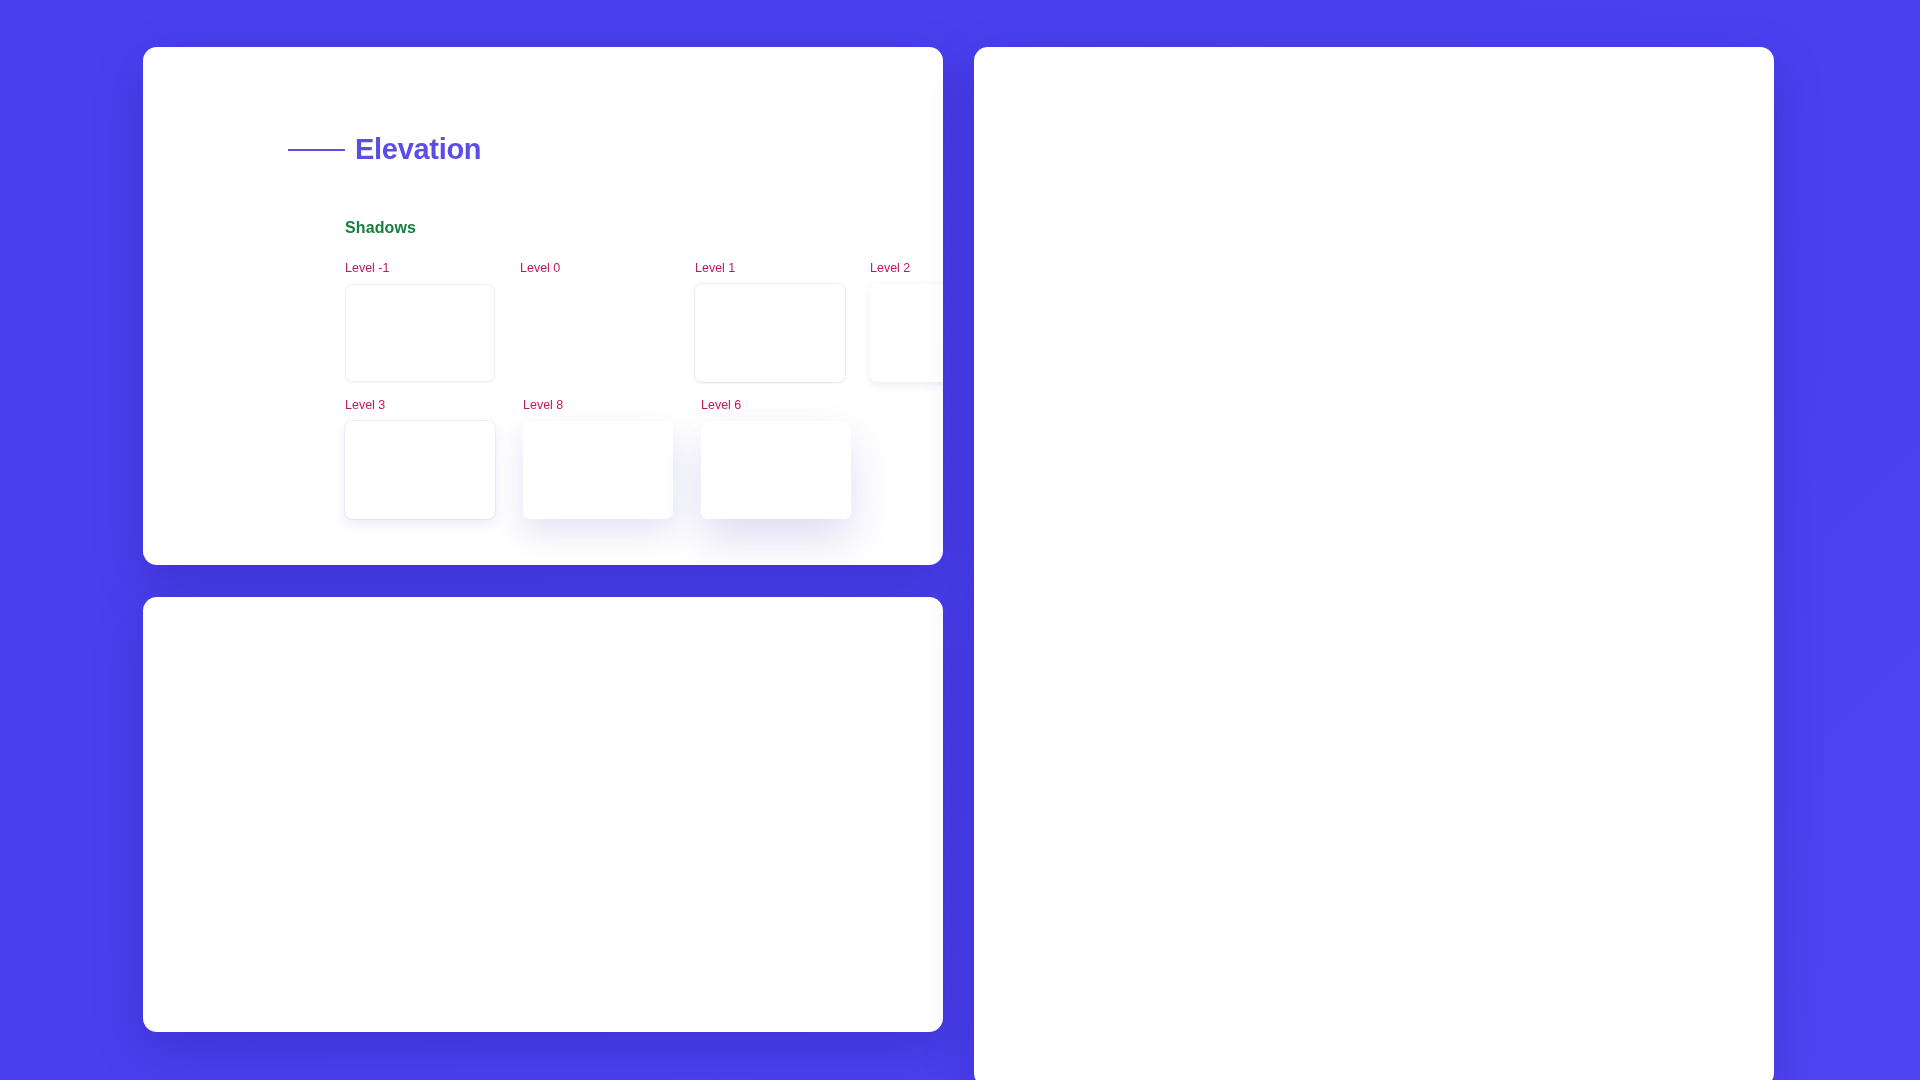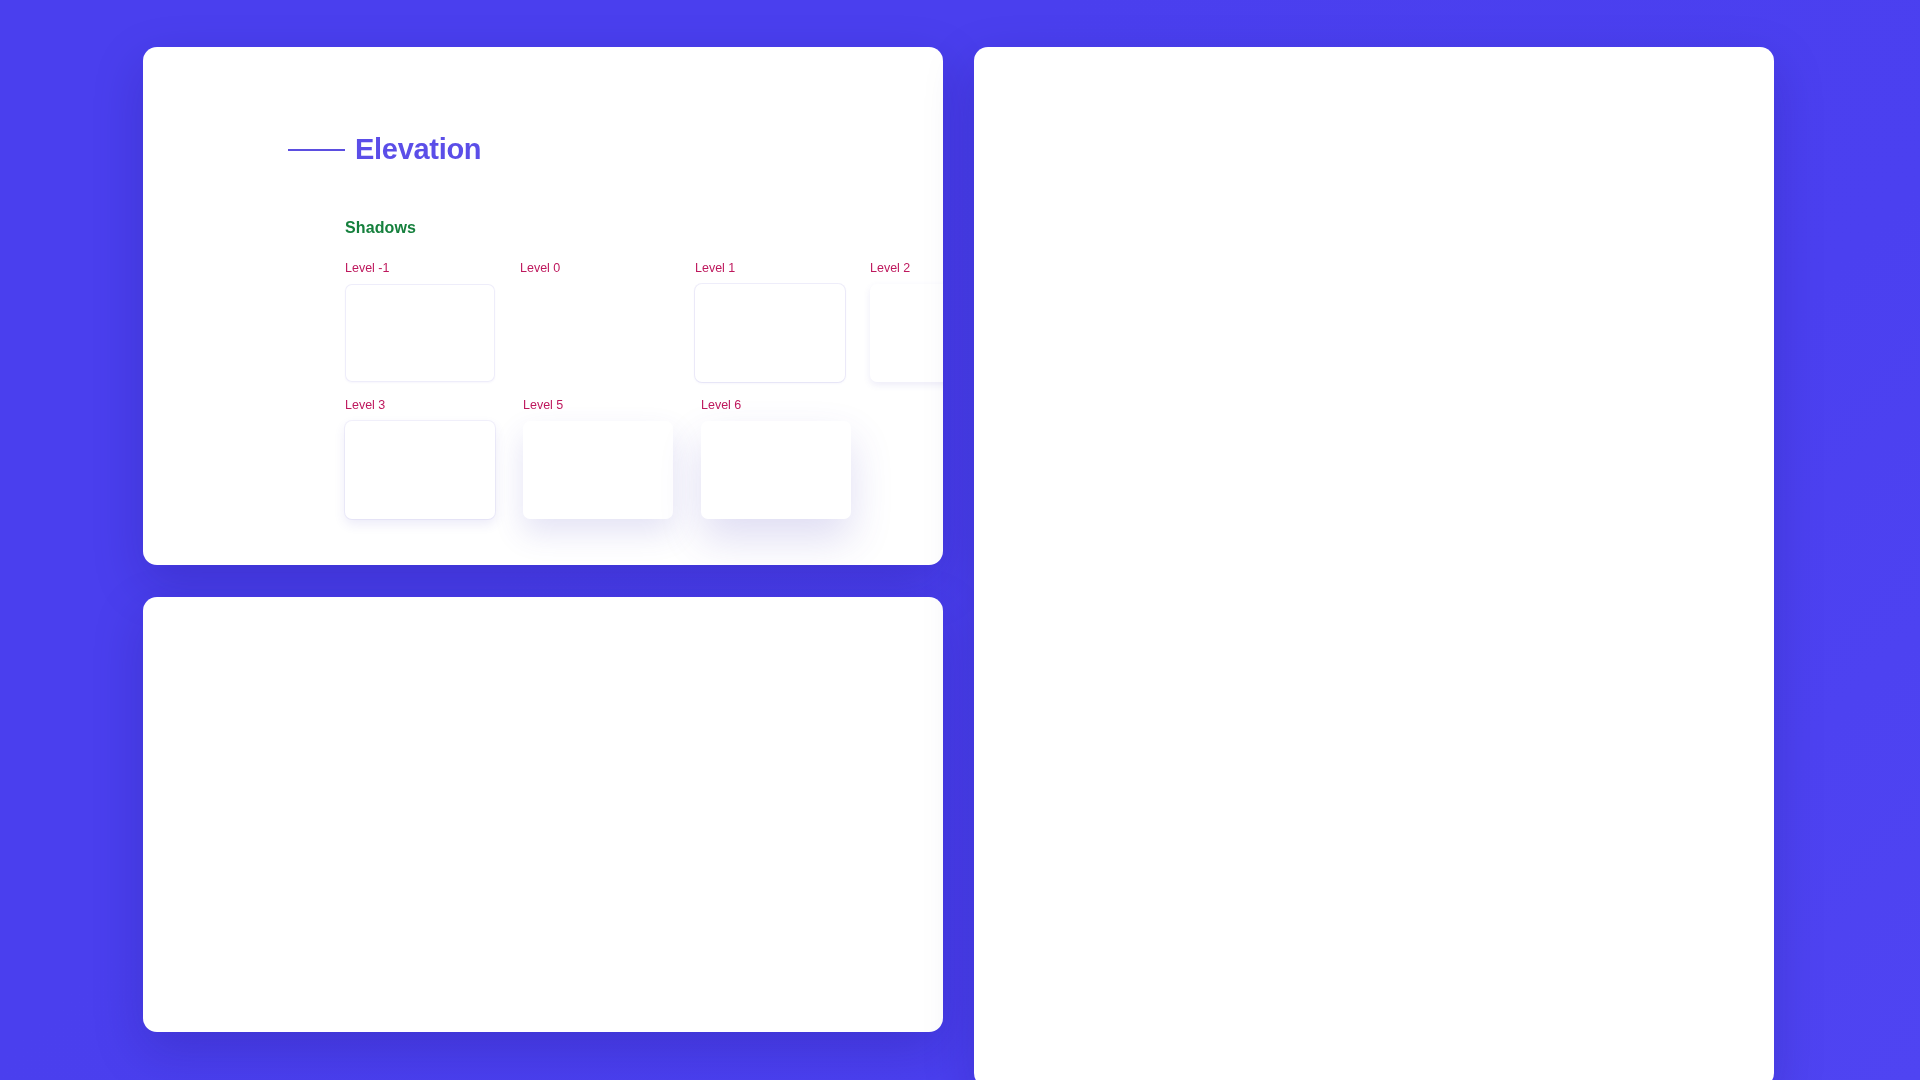--- a/index.html
+++ b/index.html
@@ -117,21 +117,21 @@
         <div class="shadow-label">Level 2</div>
         <div class="shadow-box sh-2"></div>
       </div>
     </div>
     <div class="shadow-row shadow-row-2">
       <div class="shadow-cell">
         <div class="shadow-label">Level 3</div>
         <div class="shadow-box sh-3"></div>
       </div>
       <div class="shadow-cell">
-        <div class="shadow-label">Level 5</div>
+        <div class="shadow-label">Level 8</div>
         <div class="shadow-box sh-5"></div>
       </div>
       <div class="shadow-cell">
         <div class="shadow-label">Level 6</div>
         <div class="shadow-box sh-6"></div>
       </div>
     </div>
   </div>
 </div>
 

